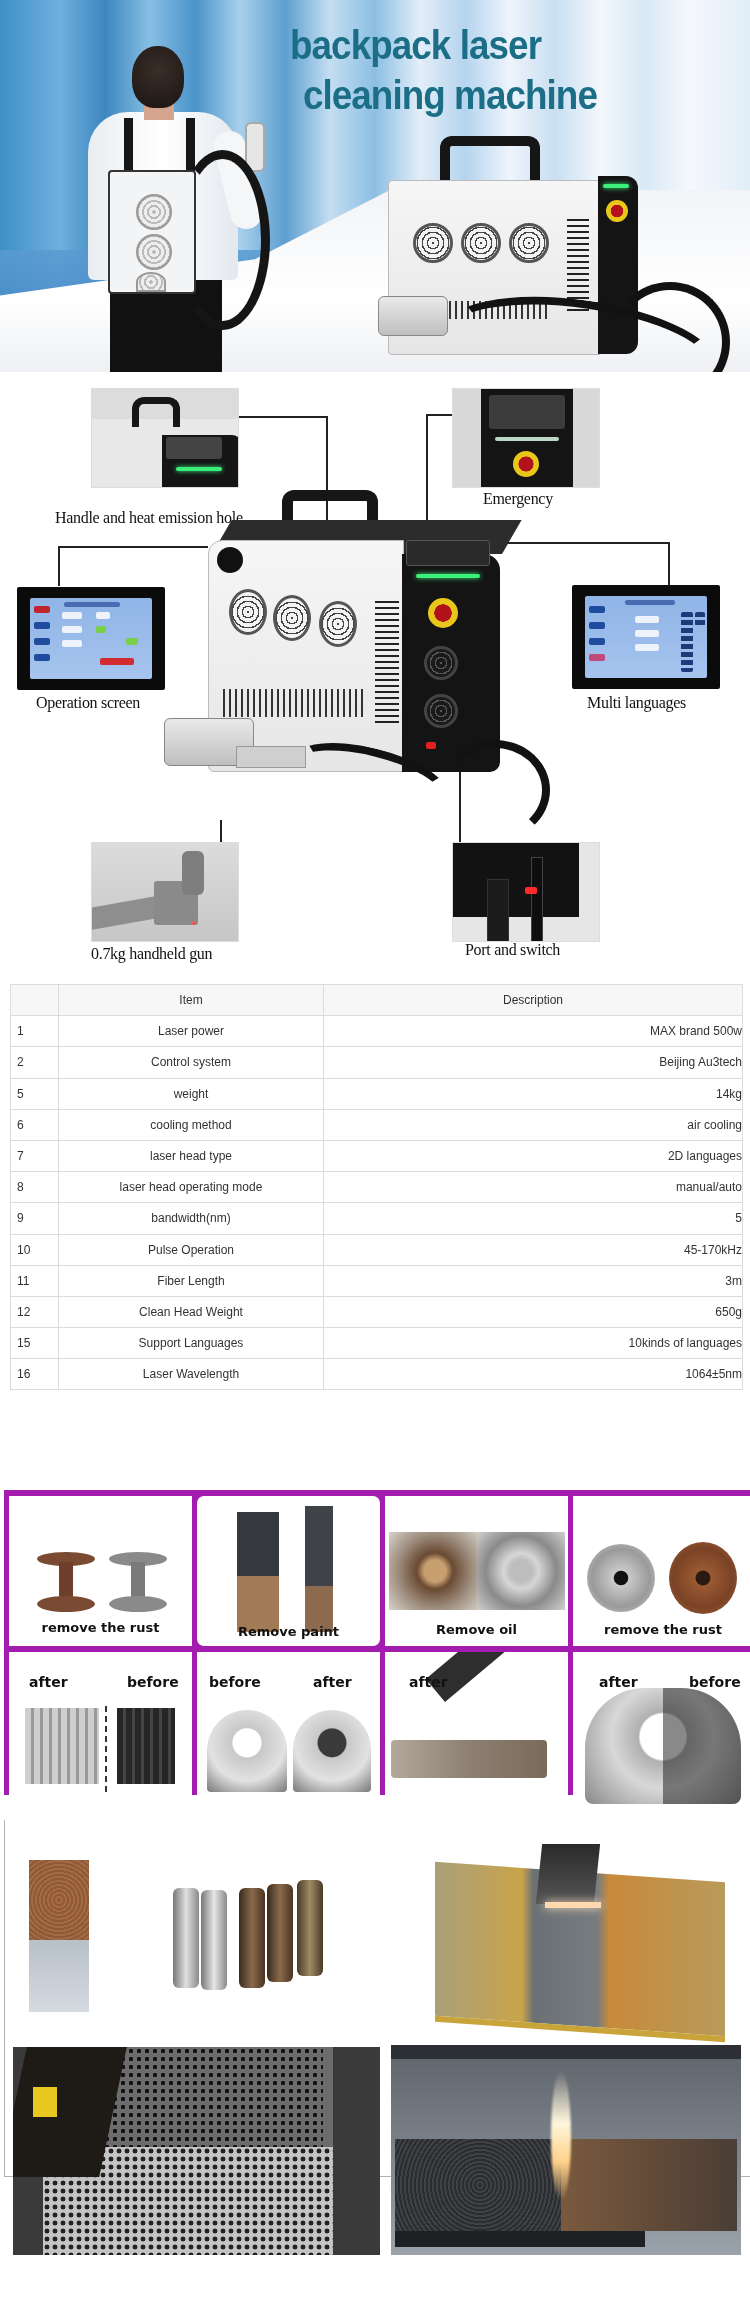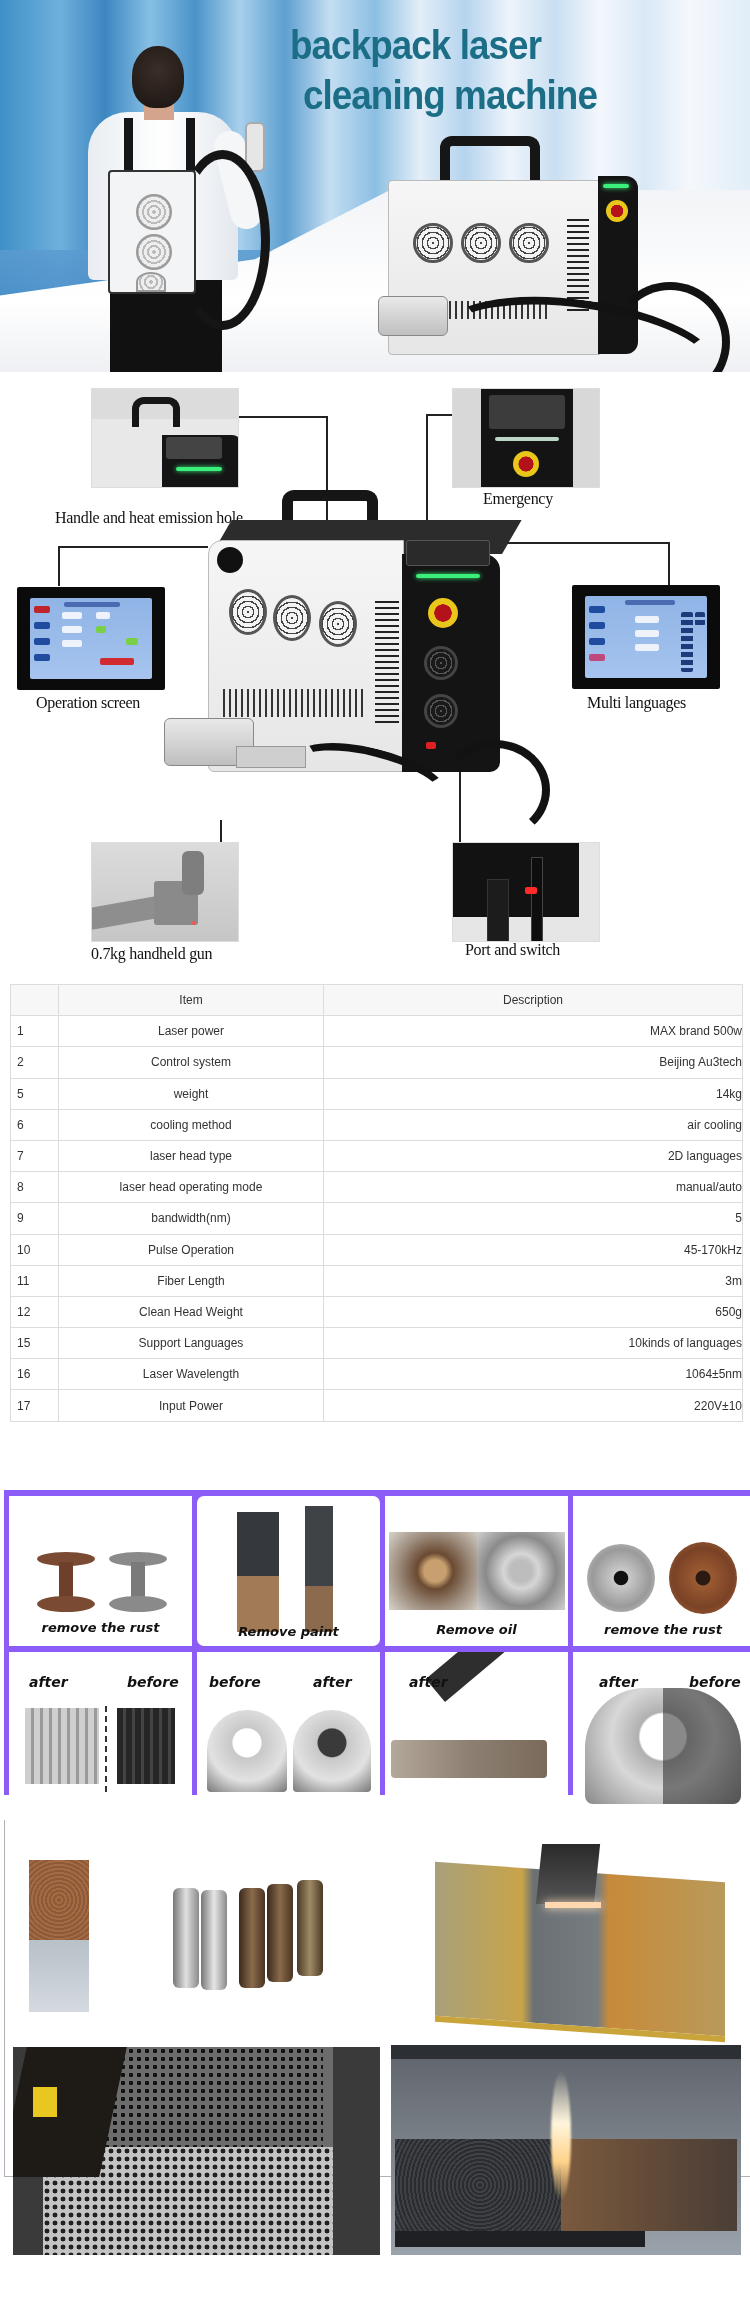--- a/index.html
+++ b/index.html
@@ -50,21 +50,21 @@
   
   #spec-table { position: absolute; left: 10px; top: 984px; width: 733px; border-collapse: collapse; font-family: "Liberation Sans", sans-serif; font-size: 12px; color: #333; }
   #spec-table td, #spec-table th { border: 1px solid #dcdcdc; height: 31.2px; font-weight: normal; }
   #spec-table th { background: #f7f7f7; text-align: center; }
   #spec-table td.no { text-align: left; padding-left: 6px; width: 48px; }
   #spec-table td.item { text-align: center; width: 265px; }
   #spec-table td.desc { text-align: right; }
   #spec-table th.no { width: 48px; }
 
   
-  #gallery { position: absolute; left: 4px; top: 1490px; width: 746px; height: 305px; background: #8b5cf6; font-style: italic; }
+  #gallery { position: absolute; left: 4px; top: 1490px; width: 746px; height: 305px; background: #a21caf; }
   .gcell { position: absolute; background: #fff; overflow: hidden; }
   .gcap { position: absolute; left: 0; right: 0; text-align: center; font-family: "DejaVu Sans", sans-serif; font-weight: bold; font-size: 13px; color: #111; }
   .ba { position: absolute; font-family: "DejaVu Sans", sans-serif; font-weight: bold; font-size: 14px; color: #111; }
 
   
   #bottom { position: absolute; left: 4px; top: 1820px; width: 746px; height: 357px; border-left: 1px solid #b7aeb6; border-bottom: 1px solid #b7aeb6; }
 </style>
 </head>
 <body>
 
@@ -285,25 +285,20 @@
     <tr>
         <td class="no">15</td>
         <td class="item">Support Languages</td>
         <td class="desc">10kinds of languages</td>
       </tr>
     <tr>
         <td class="no">16</td>
         <td class="item">Laser Wavelength</td>
         <td class="desc">1064±5nm</td>
       </tr>
-    <tr>
-        <td class="no">17</td>
-        <td class="item">Input Power</td>
-        <td class="desc">220V±10</td>
-      </tr>
   </tbody>
 </table>
 
 <div id="gallery">
 
   <div class="gcell" style="left:5px;top:6px;width:183px;height:150px;">
     <div class="abs" style="left:28px;top:56px;width:58px;height:14px;background:#7a4a32;border-radius:50%;"></div>
     <div class="abs" style="left:50px;top:66px;width:14px;height:40px;background:#6e3f2a;"></div>
     <div class="abs" style="left:28px;top:100px;width:58px;height:16px;background:#7a4a32;border-radius:50%;"></div>
     <div class="abs" style="left:100px;top:56px;width:58px;height:14px;background:#8a8a8a;border-radius:50%;"></div>

